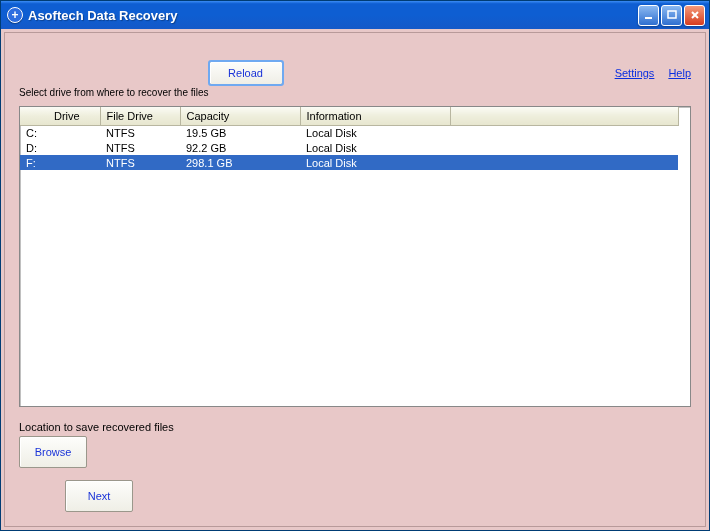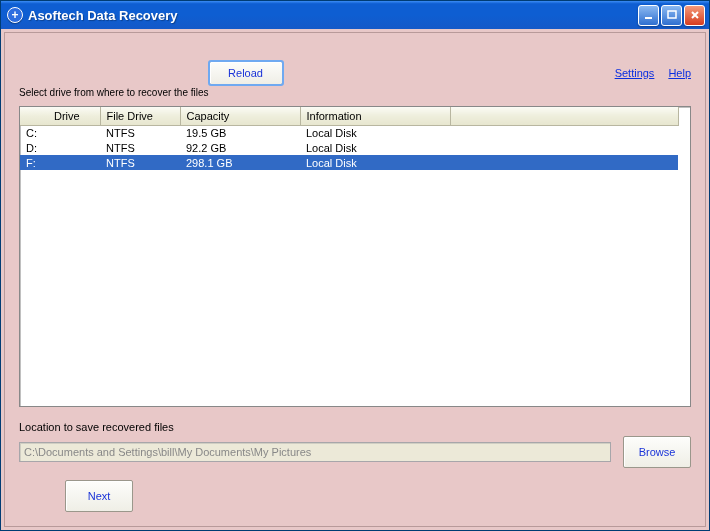--- a/index.html
+++ b/index.html
@@ -259,21 +259,20 @@
               <td>Local Disk</td>
               <td></td>
             </tr>
           </tbody>
       </table>
     </div>
 
     <div class="bottom">
       <label class="loc-label">Location to save recovered files</label>
       <div class="loc-row">
-        <input class="loc-input" type="text" readonly="" value="C:\Documents and Settings\bill\My Documents\My Pictures" style="">
         <button class="btn browse-btn">Browse</button>
       </div>
       <div class="next-row">
         <button class="btn next-btn">Next</button>
       </div>
     </div>
   </div>
 </div>
 
 </body></html>

